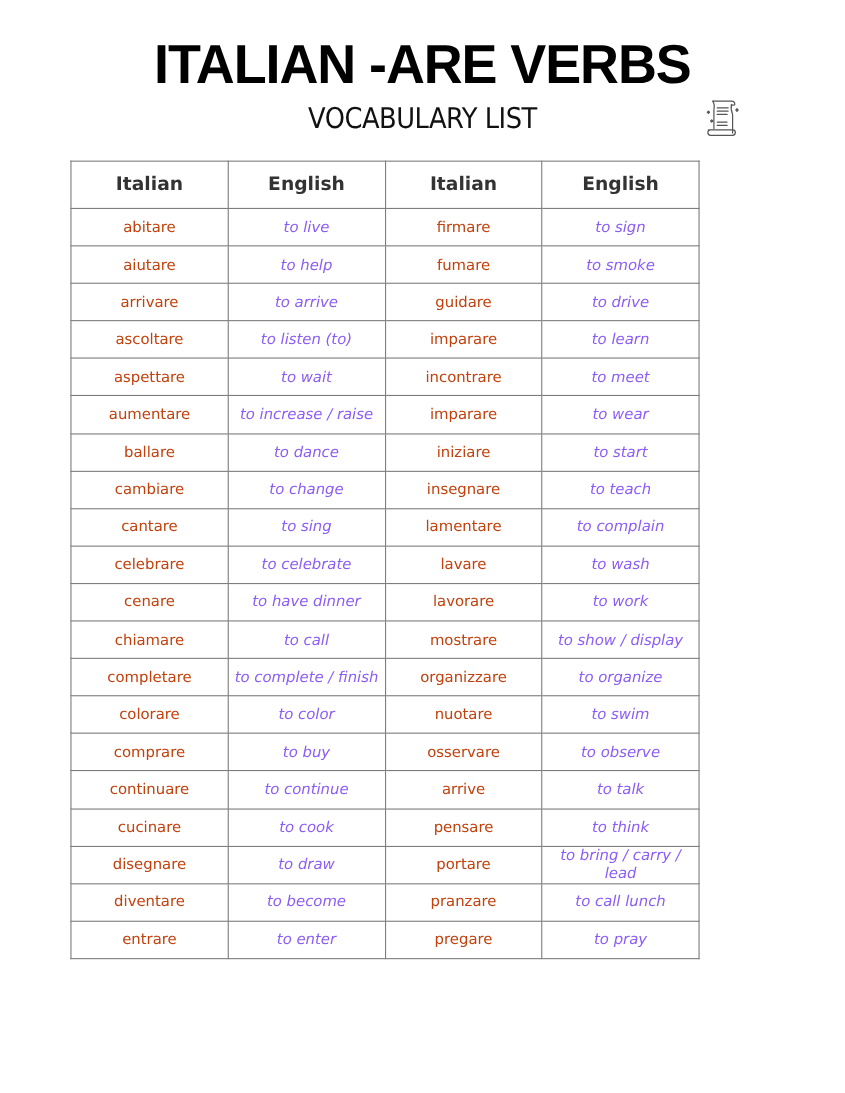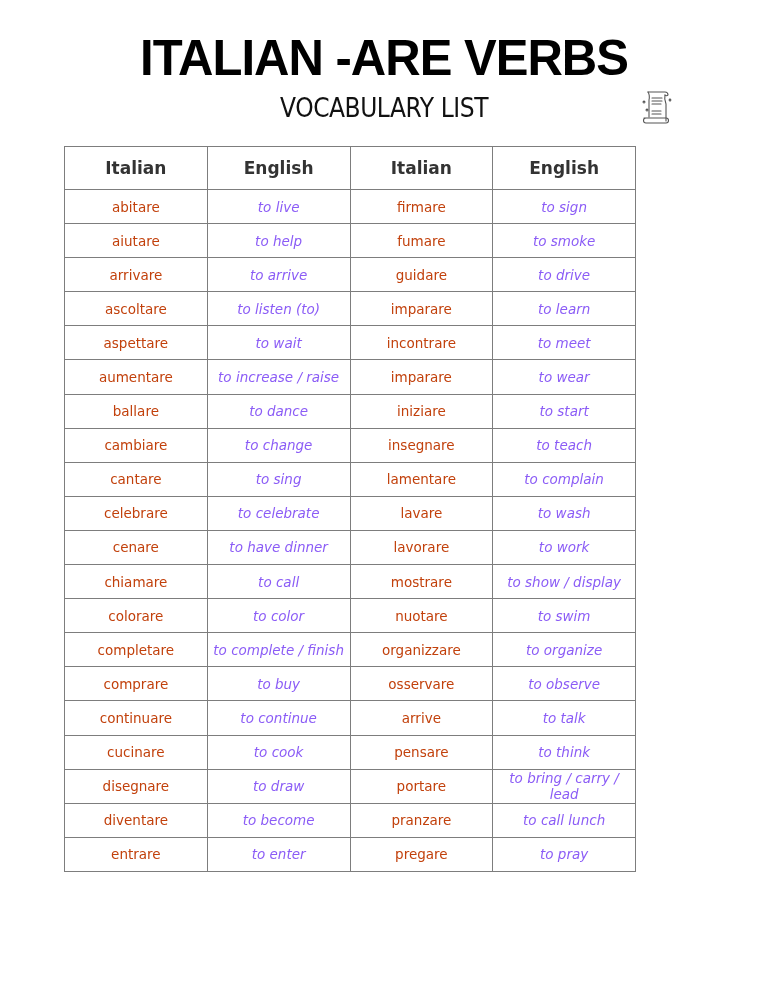--- a/index.html
+++ b/index.html
@@ -108,30 +108,30 @@
         <td class="it">lavorare</td>
         <td class="en">to work</td>
       </tr>
       <tr>
         <td class="it">chiamare</td>
         <td class="en">to call</td>
         <td class="it">mostrare</td>
         <td class="en">to show / display</td>
       </tr>
       <tr>
+        <td class="it">completare</td>
+        <td class="en">to complete / finish</td>
+        <td class="it">organizzare</td>
+        <td class="en">to organize</td>
+      </tr>
+      <tr>
         <td class="it">colorare</td>
         <td class="en">to color</td>
         <td class="it">nuotare</td>
         <td class="en">to swim</td>
-      </tr>
-      <tr>
-        <td class="it">completare</td>
-        <td class="en">to complete / finish</td>
-        <td class="it">organizzare</td>
-        <td class="en">to organize</td>
       </tr>
       <tr>
         <td class="it">comprare</td>
         <td class="en">to buy</td>
         <td class="it">osservare</td>
         <td class="en">to observe</td>
       </tr>
       <tr>
         <td class="it">continuare</td>
         <td class="en">to continue</td>

